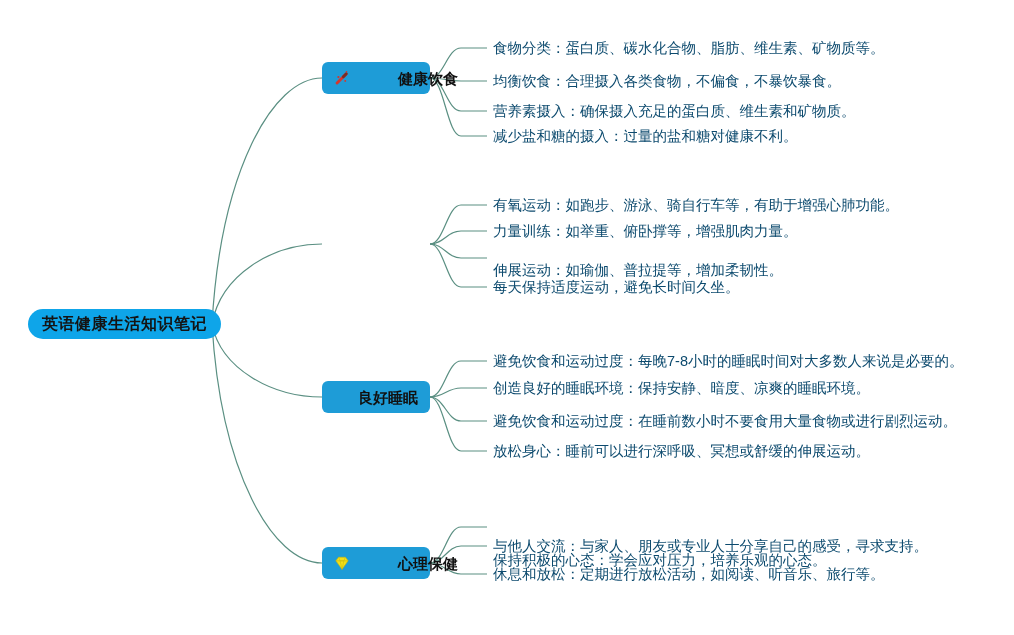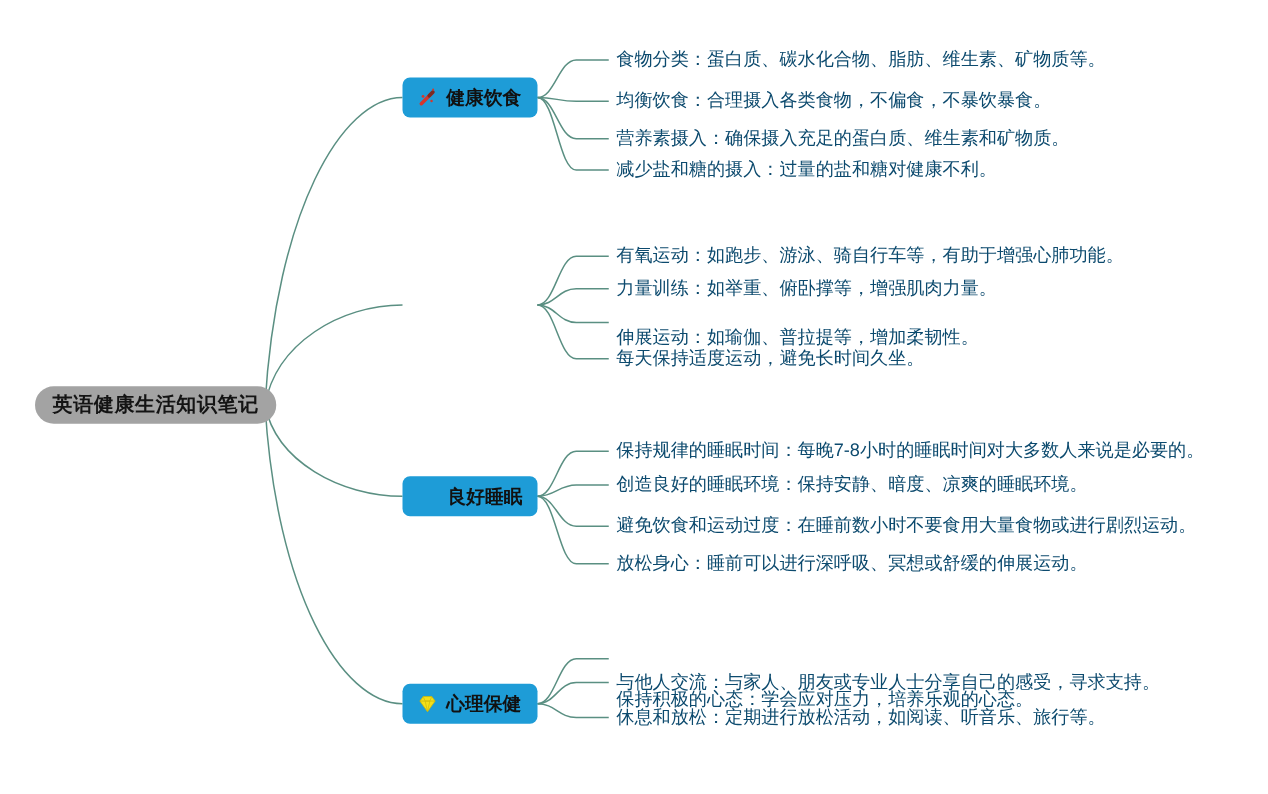--- a/index.html
+++ b/index.html
@@ -39,21 +39,21 @@
   .root-node {
     position: absolute;
     left: 28px;
     top: 309px;
     height: 30px;
     box-sizing: border-box;
     padding: 0 14px;
     display: flex;
     align-items: center;
     justify-content: center;
-    background: #a3a3a3;
+    background: #0ea5e9;
     border-radius: 15px;
     color: #141414;
     font-size: 16px;
     font-weight: bold;
     letter-spacing: 0.5px;
     white-space: nowrap;
     z-index: 3;
   }
 
   
@@ -68,20 +68,21 @@
     color: #111111;
     font-size: 15px;
     font-weight: bold;
     white-space: nowrap;
     z-index: 3;
     padding-left: 10px;
     padding-right: 12px;
   }
   .branch-node .branch-label {
     line-height: 1;
+    margin-left: 41px;
   }
   .branch-icon {
     width: 20px;
     height: 20px;
     margin-right: 5px;
     display: inline-flex;
     align-items: center;
     justify-content: center;
     flex: 0 0 auto;
   }
@@ -172,21 +173,21 @@
 
   <div id="leaf-layer">
       <div class="leaf" style="left: 493px; top: 41px;"><span>食物分类：蛋白质、碳水化合物、脂肪、维生素、矿物质等。</span></div>
       <div class="leaf" style="left: 493px; top: 74px;"><span>均衡饮食：合理摄入各类食物，不偏食，不暴饮暴食。</span></div>
       <div class="leaf" style="left: 493px; top: 104px;"><span>营养素摄入：确保摄入充足的蛋白质、维生素和矿物质。</span></div>
       <div class="leaf" style="left: 493px; top: 129px;"><span>减少盐和糖的摄入：过量的盐和糖对健康不利。</span></div>
       <div class="leaf" style="left: 493px; top: 198px;"><span>有氧运动：如跑步、游泳、骑自行车等，有助于增强心肺功能。</span></div>
       <div class="leaf" style="left: 493px; top: 224px;"><span>力量训练：如举重、俯卧撑等，增强肌肉力量。</span></div>
       <div class="leaf" style="left: 493px; top: 251px; margin-top: 12px;"><span>伸展运动：如瑜伽、普拉提等，增加柔韧性。</span></div>
       <div class="leaf" style="left: 493px; top: 280px;"><span>每天保持适度运动，避免长时间久坐。</span></div>
-      <div class="leaf" style="left: 493px; top: 354px;"><span>保持规律的睡眠时间：每晚7-8小时的睡眠时间对大多数人来说是必要的。</span></div>
+      <div class="leaf" style="left: 493px; top: 354px;"><span>避免饮食和运动过度：每晚7-8小时的睡眠时间对大多数人来说是必要的。</span></div>
       <div class="leaf" style="left: 493px; top: 381px;"><span>创造良好的睡眠环境：保持安静、暗度、凉爽的睡眠环境。</span></div>
       <div class="leaf" style="left: 493px; top: 414px;"><span>避免饮食和运动过度：在睡前数小时不要食用大量食物或进行剧烈运动。</span></div>
       <div class="leaf" style="left: 493px; top: 444px;"><span>放松身心：睡前可以进行深呼吸、冥想或舒缓的伸展运动。</span></div>
       <div class="leaf" style="left: 493px; top: 520px; margin-top: 33px;"><span>保持积极的心态：学会应对压力，培养乐观的心态。</span></div>
       <div class="leaf" style="left: 493px; top: 539px;"><span>与他人交流：与家人、朋友或专业人士分享自己的感受，寻求支持。</span></div>
       <div class="leaf" style="left: 493px; top: 567px;"><span>休息和放松：定期进行放松活动，如阅读、听音乐、旅行等。</span></div>
     </div>
 
 </div>
 

